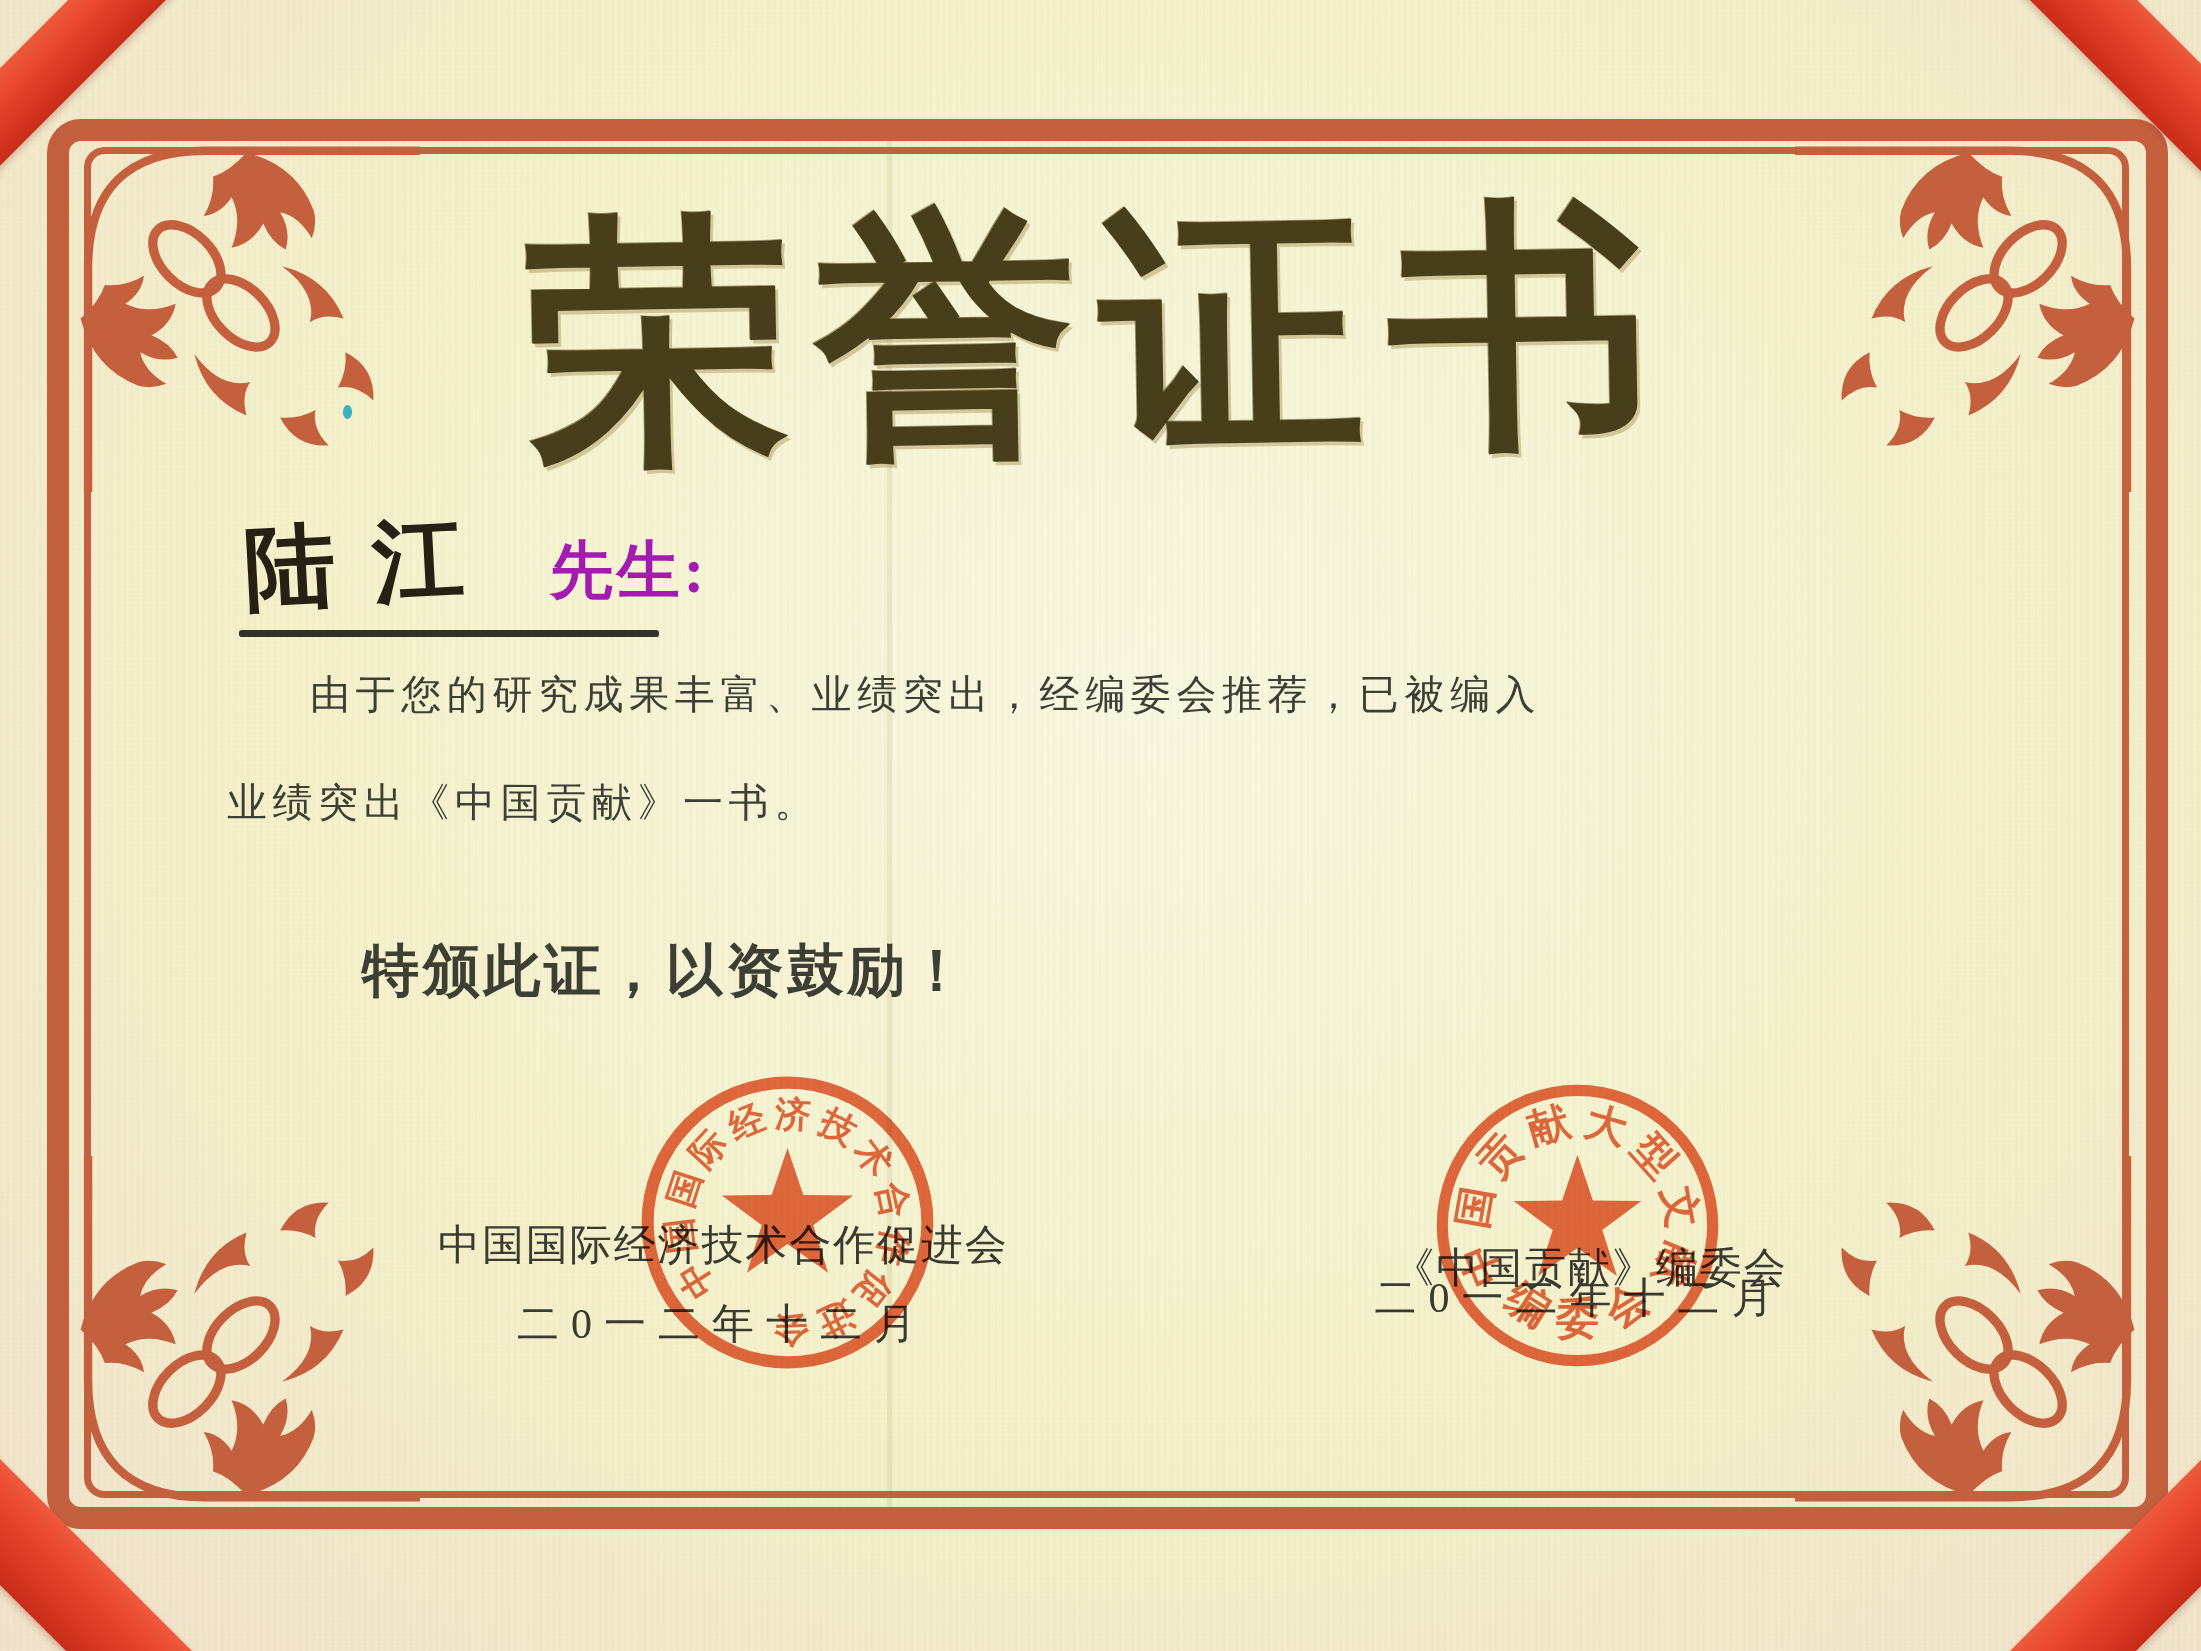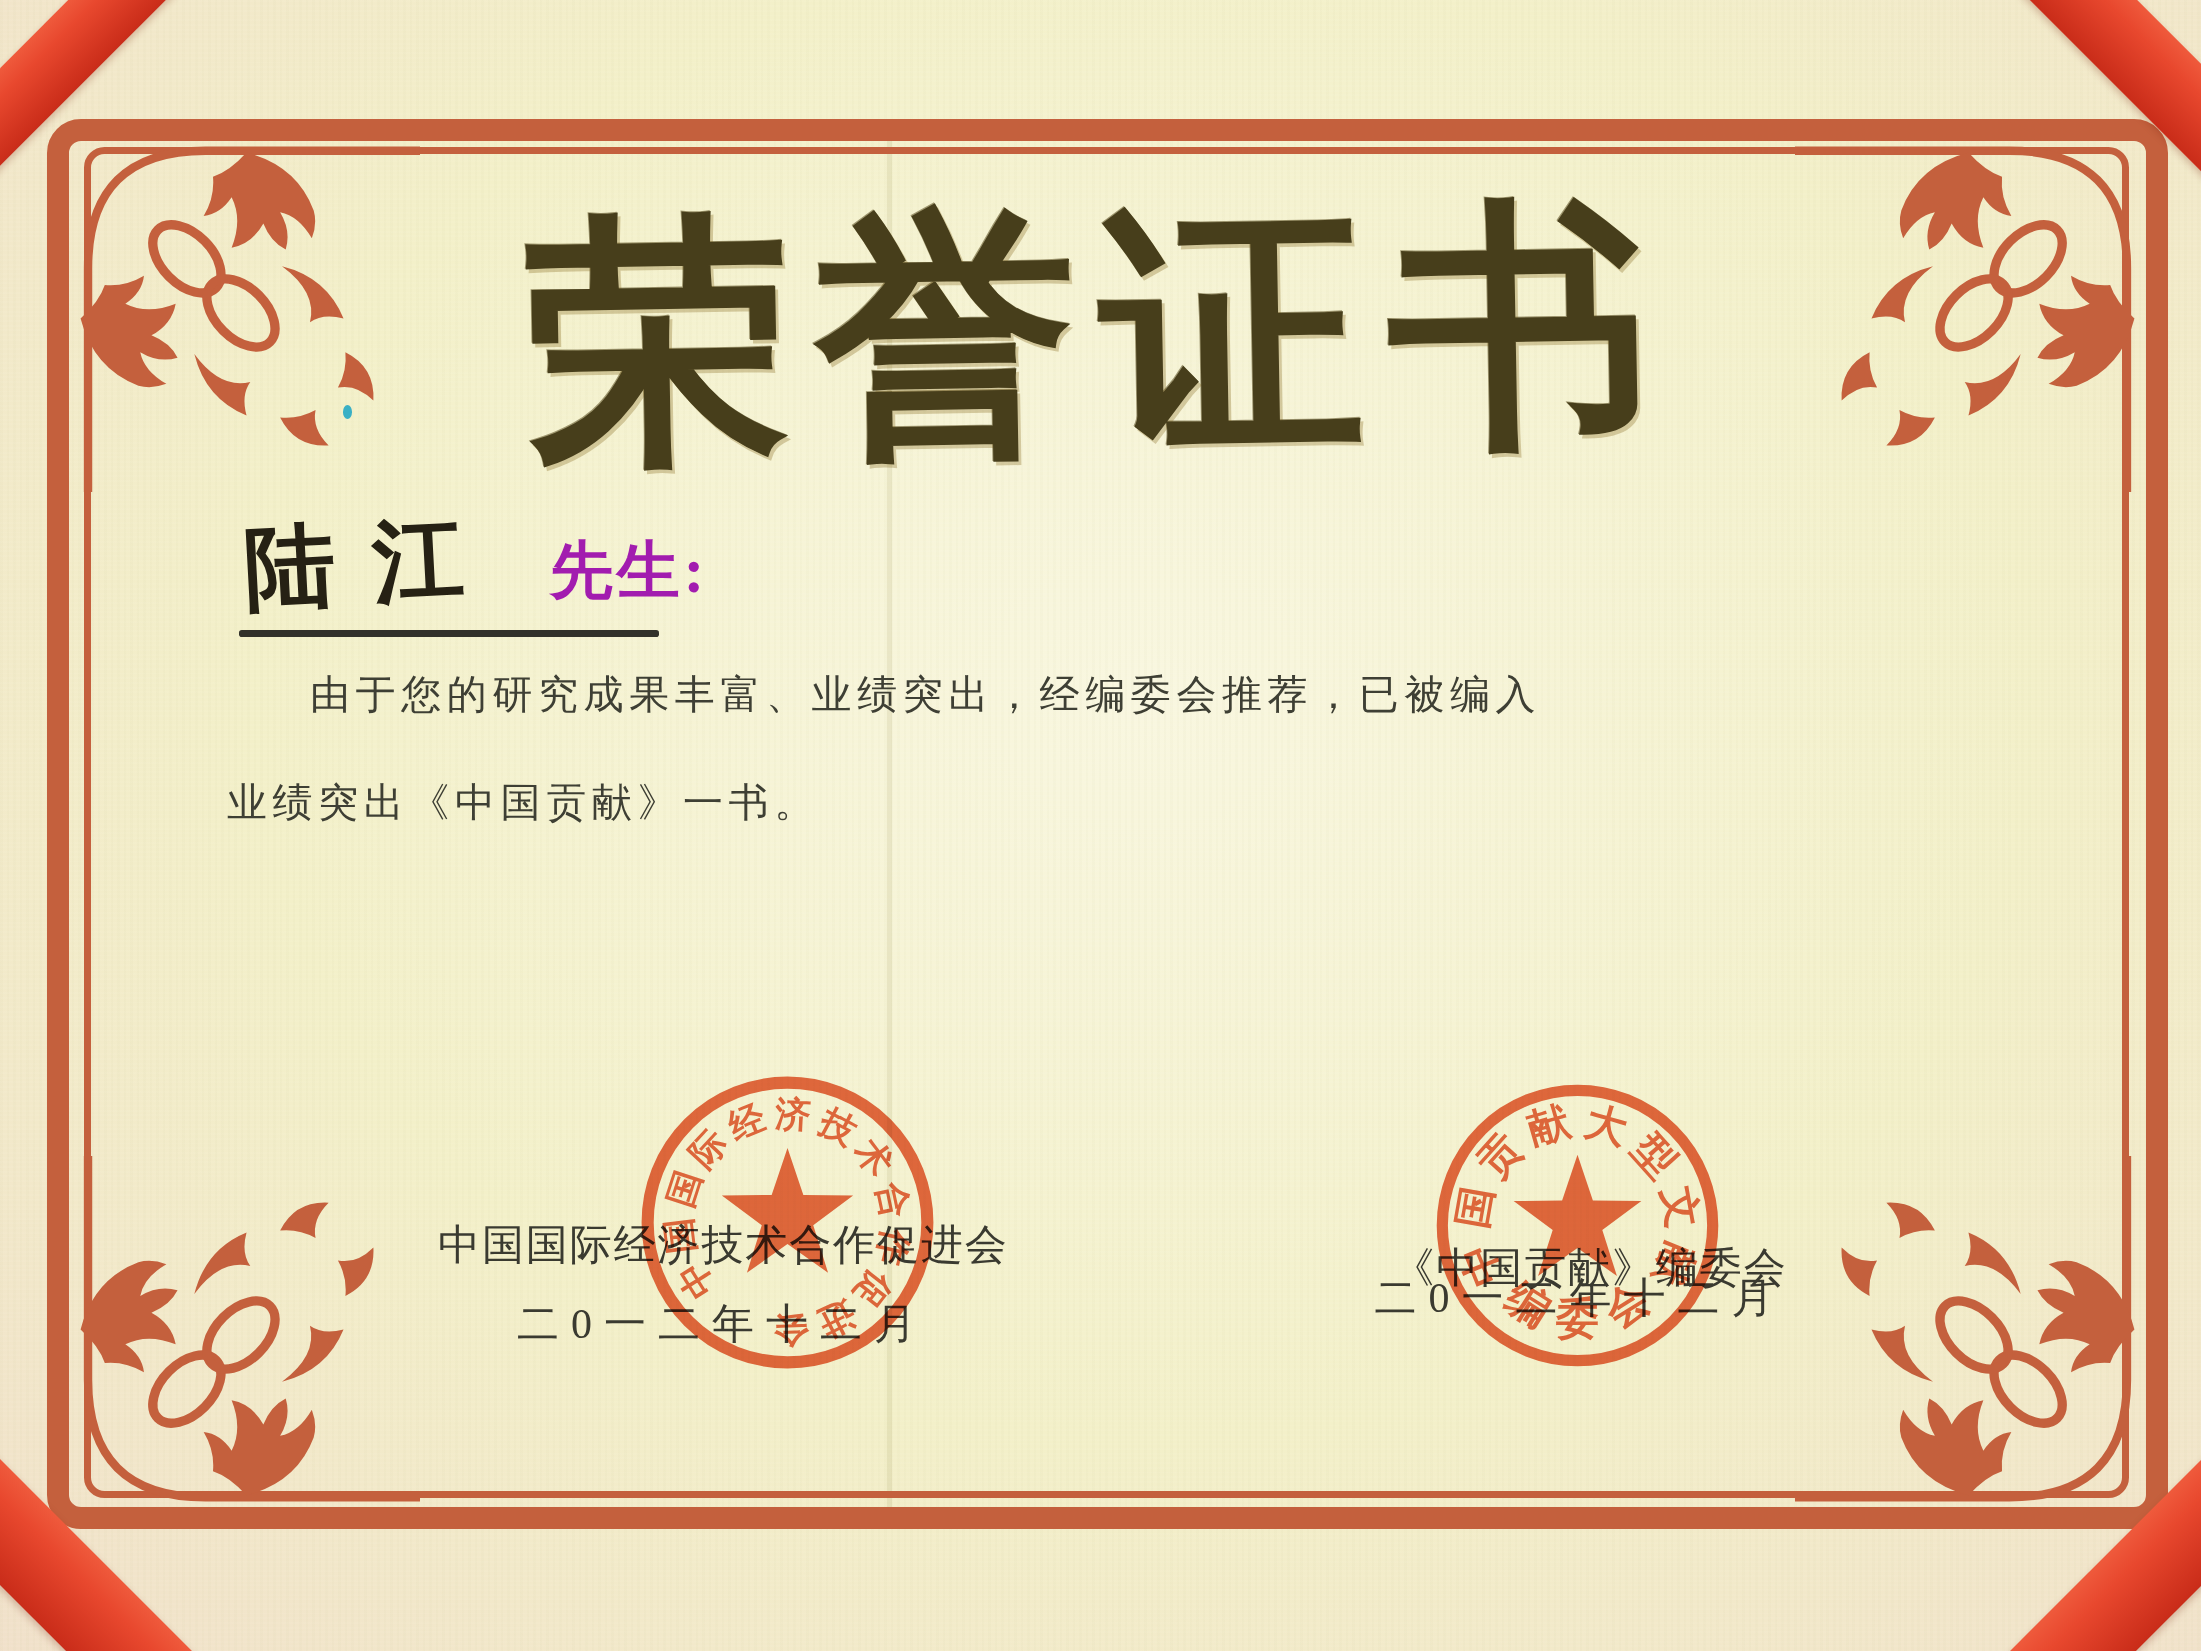--- a/index.html
+++ b/index.html
@@ -155,20 +155,21 @@
   </div>
 
   <div class="title">荣誉证书</div>
 
   <div class="name">陆 江</div>
   <div class="honorific">先生:</div>
   <div class="name-underline"></div>
 
   <div class="bodyline line1">由于您的研究成果丰富、业绩突出，经编委会推荐，已被编入</div>
   <div class="bodyline line2">业绩突出《中国贡献》一书。</div>
+  <div class="tribute">特颁此证，以资鼓励！</div>
 
   <div class="sig org-left">中国国际经济技术合作促进会</div>
   <div class="sig date-left">二0一二年十二月</div>
   <div class="sig org-right">《中国贡献》编委会</div>
   <div class="sig date-right">二0一二年十二月</div>
 
   <svg class="seal left" viewBox="0 0 340 340">
       <circle cx="170" cy="170" r="150" fill="none" stroke="#e4572e" stroke-width="13"></circle>
       <polygon points="170.0,90.0 187.0,140.5 240.4,141.1 197.6,173.0 213.5,223.9 170.0,193.0 126.5,223.9 142.4,173.0 99.6,141.1 153.0,140.5" fill="#e4572e"></polygon>
       <text transform="translate(170 170) rotate(-122) translate(0 -116)" text-anchor="middle" dominant-baseline="central" font-size="38" font-weight="bold" fill="#e4572e">中</text>

